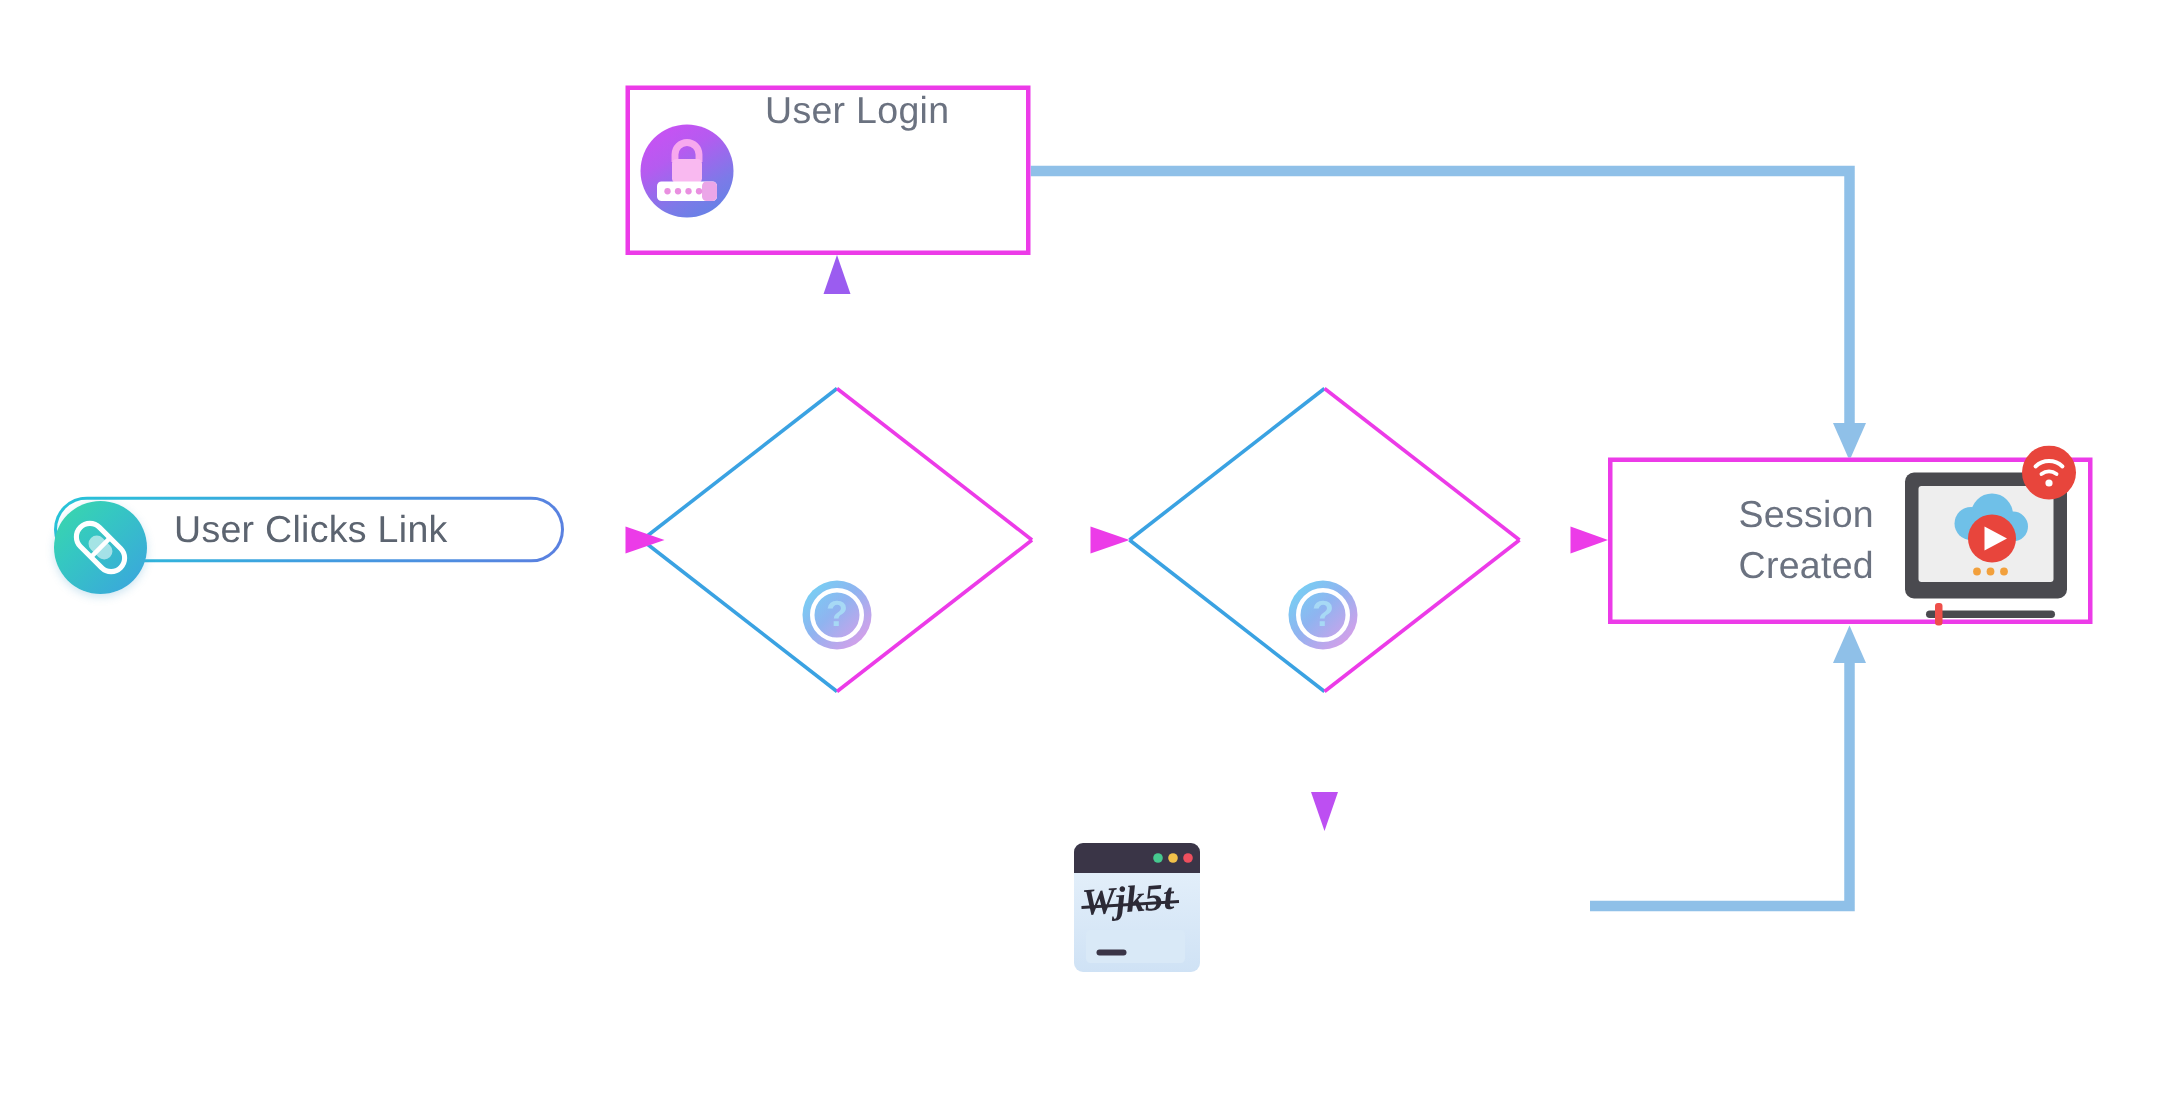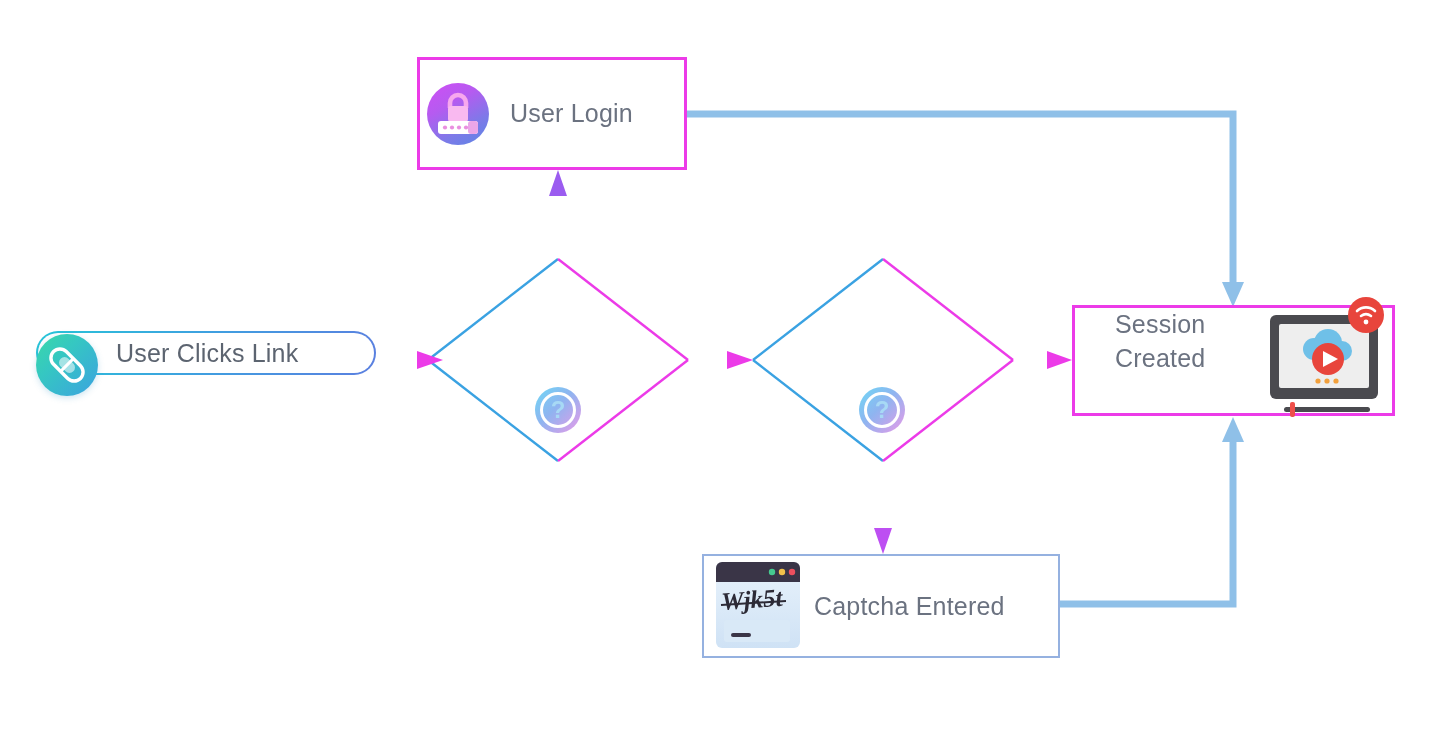--- a/index.html
+++ b/index.html
@@ -63,21 +63,20 @@
   #node-user-login {
     position: absolute;
     left: 417px;
     top: 57px;
     width: 270px;
     height: 113px;
     background: #ffffff;
     border: 3px solid #ec3be8;
     box-sizing: border-box;
     display: flex;
-    align-items: center;
   }
   #node-user-login .node-label {
     font-size: 25px;
     margin-left: 90px;
   }
   .icon-login-circle {
     position: absolute;
     left: 427px;
     top: 83px;
     width: 62px;
@@ -90,20 +89,22 @@
   #node-session-created {
     position: absolute;
     left: 1072px;
     top: 305px;
     width: 323px;
     height: 111px;
     background: #ffffff;
     border: 3px solid #ec3be8;
     box-sizing: border-box;
     display: flex;
+    align-items: center;
+    padding-left: 44px;
   }
   #node-session-created .node-label {
     font-size: 25px;
     margin-left: 40px;
     line-height: 1.35;
     text-align: left;
   }
 
   
   #node-captcha-entered {
@@ -319,23 +320,20 @@
   </div>
 
   <div class="icon-question" id="icon-q-login">
     <span>?</span>
   </div>
 
   <div class="icon-question" id="icon-q-captcha">
     <span>?</span>
   </div>
 
-  <div id="node-captcha-entered">
-    <span class="node-label">Captcha Entered</span>
-  </div>
   <div style="position:absolute; left:714px; top:560px; width:90px; height:92px;">
     <svg width="90" height="92" viewBox="0 0 90 92">
       <defs>
         <linearGradient id="captchaBody" x1="0" y1="0" x2="0" y2="1">
           <stop offset="0%" stop-color="#e8f2fb"></stop>
           <stop offset="100%" stop-color="#cfe2f5"></stop>
         </linearGradient>
       </defs>
       <rect x="2" y="2" width="84" height="86" rx="6" fill="url(#captchaBody)"></rect>
       <path d="M2 8 a6 6 0 0 1 6-6 h72 a6 6 0 0 1 6 6 v14 h-84 z" fill="#3a3547"></path>

